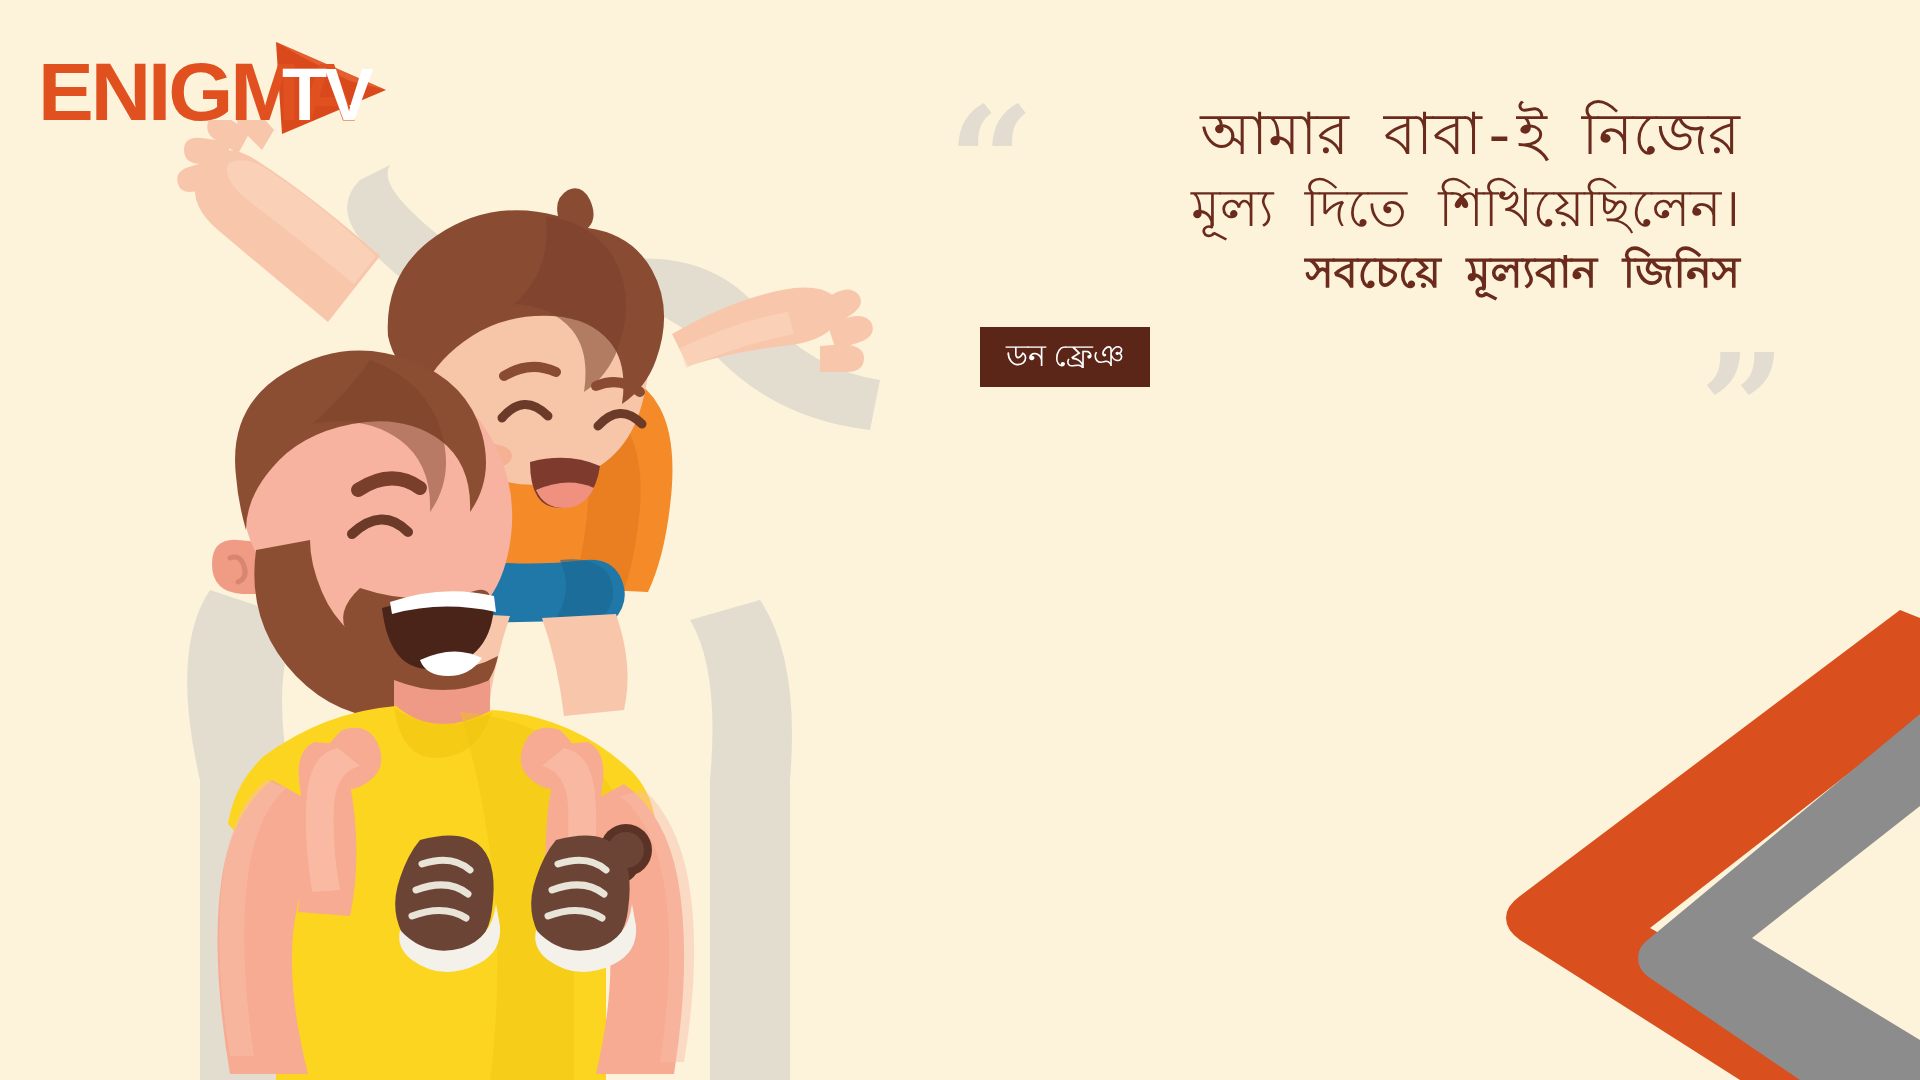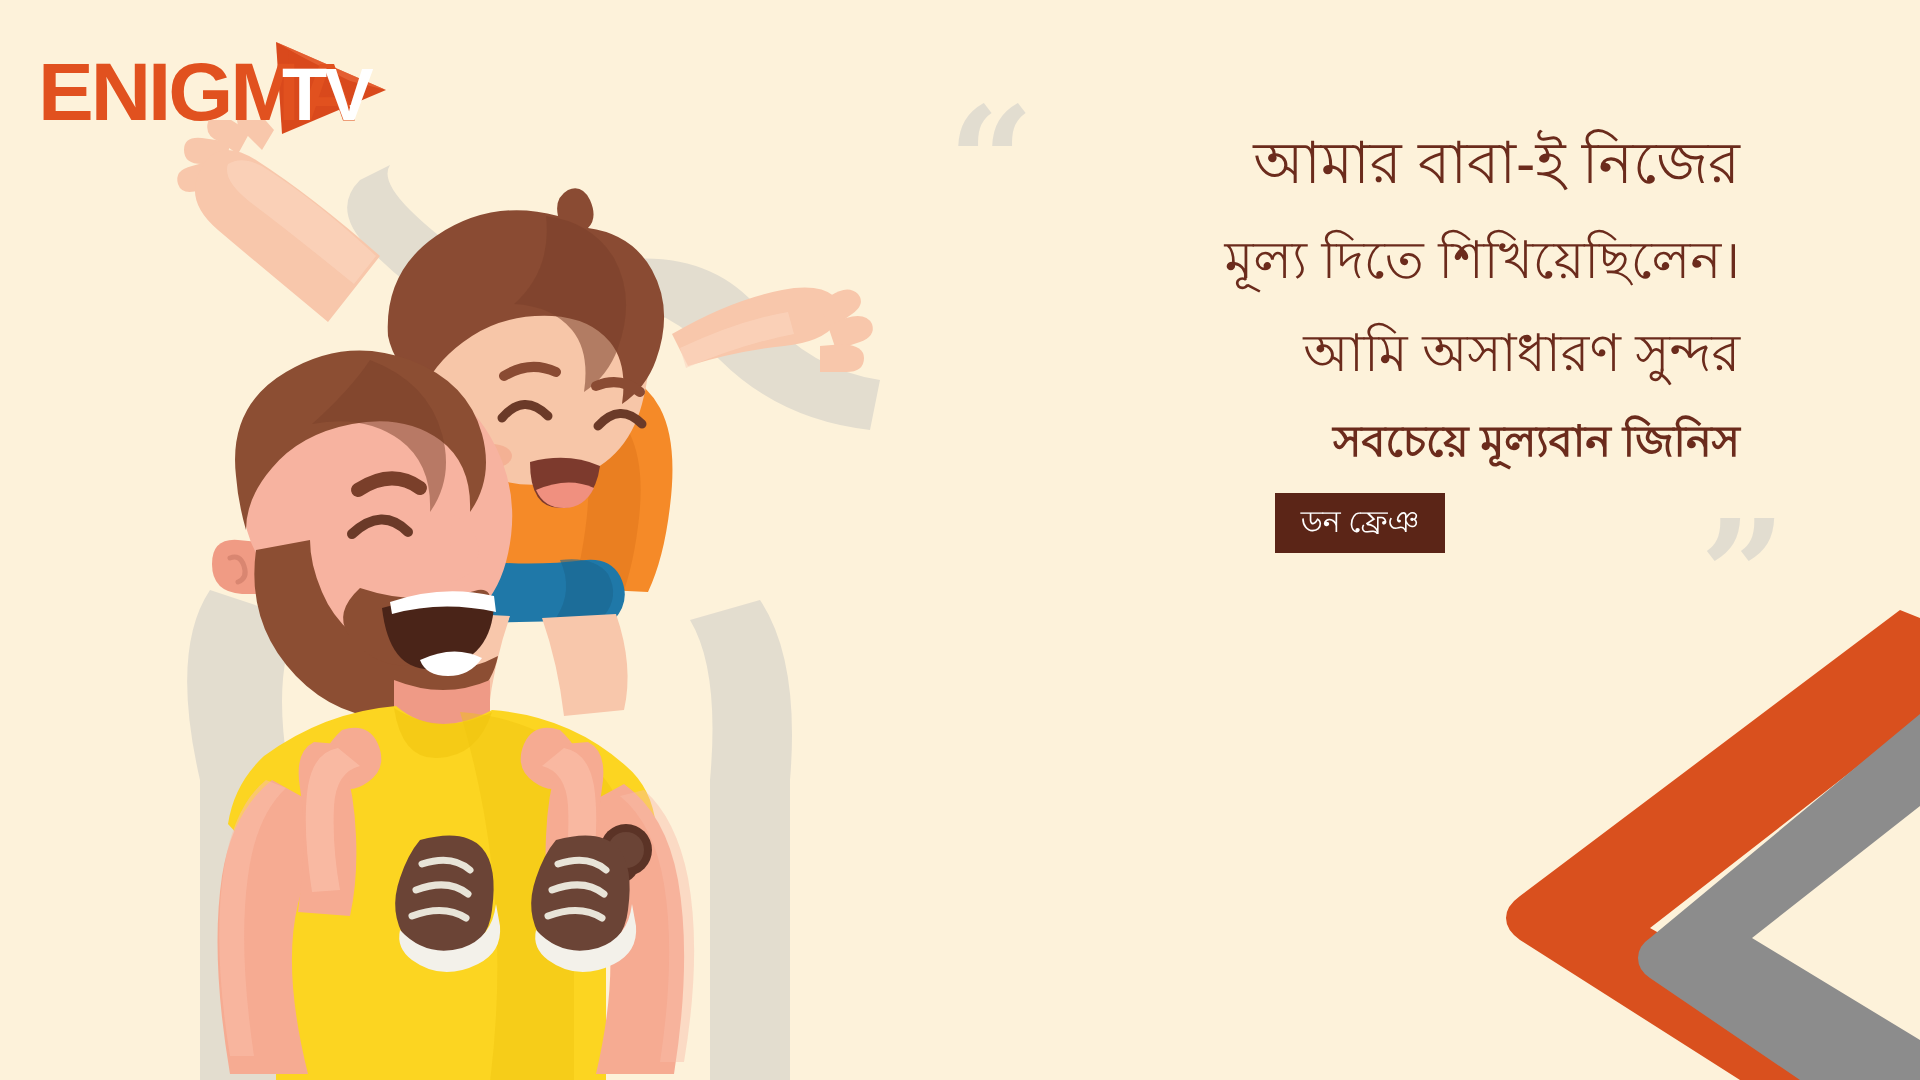--- a/index.html
+++ b/index.html
@@ -59,38 +59,37 @@
     top: -14px;
     font-size: 150px;
   }
   #quote-close {
     right: -46px;
     bottom: -96px;
     font-size: 150px;
   }
   .quote-line {
     color: #6b2b1c;
-    font-family: Liberation Sans, sans-serif;
+    font-family: Liberation Mono, monospace;
     font-size: 52px;
     line-height: 1.34;
     white-space: nowrap;
     position: relative;
     z-index: 2;
-    margin-top: 24px;
   }
   .quote-line.first { font-size: 58px; }
   .quote-line.emphasis {
     font-weight: 700;
     font-size: 43px;
   }
 
   #author-row {
     margin-top: 22px;
     display: flex;
-    justify-content: center;
+    justify-content: flex-start;
     position: relative;
     z-index: 3;
   }
   #author-badge {
     background: #5b2517;
     color: #ffffff;
     font-family: "Liberation Serif", "DejaVu Serif", serif;
     font-size: 30px;
     line-height: 1;
     padding: 14px 26px 16px 26px;
@@ -264,21 +263,20 @@
 
     </svg>
   </div>
 
   <div id="quote-block">
 
     <span class="quote-mark" id="quote-open">“</span>
 
     <div class="quote-line first">আমার বাবা-ই নিজের</div>
     <div class="quote-line">মূল্য দিতে শিখিয়েছিলেন।</div>
-    <div class="quote-line">আমি অসাধারণ সুন্দর</div>
     <div class="quote-line emphasis">সবচেয়ে মূল্যবান জিনিস</div>
 
     <span class="quote-mark" id="quote-close">”</span>
 
     <div id="author-row">
       <span id="author-badge">ডন ফ্রেঞ</span>
     </div>
   </div>
 
   <div id="chevrons">

